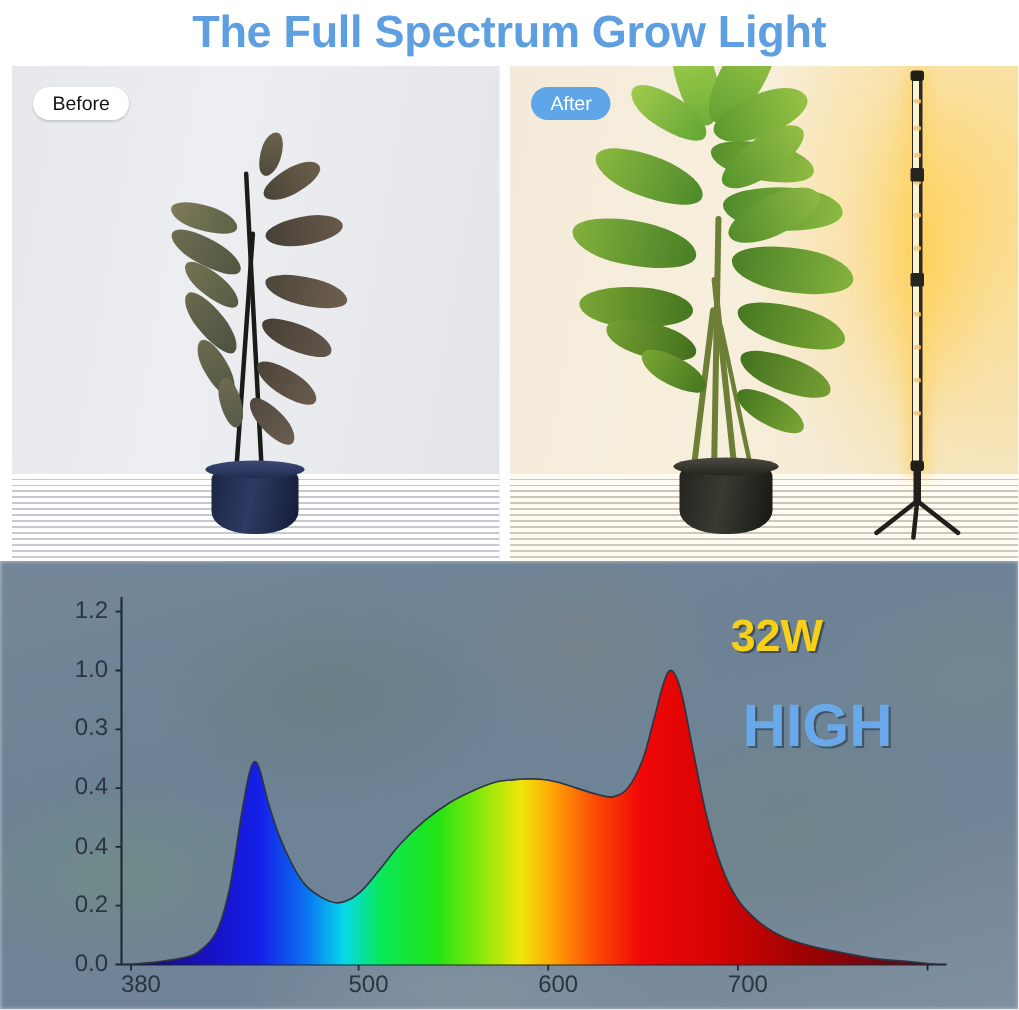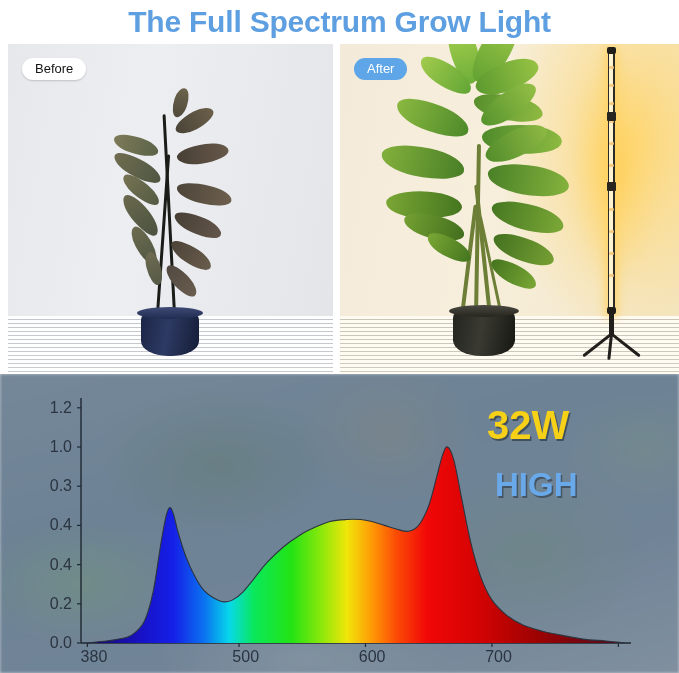--- a/index.html
+++ b/index.html
@@ -117,25 +117,25 @@
   .chart-svg { position:absolute; inset:0; }
 
   .ytick, .xtick {
     position:absolute; color:#2b3440; font-size:16px; line-height:13px; white-space:nowrap;
   }
   .ytick { text-align:right; width:28px; }
   .xtick { text-align:right; width:40px; }
 
   .badge { position:absolute; z-index:20; white-space:nowrap; }
   .badge-watt {
-    font-size:40px; font-weight:bold; color:#f7d117; line-height:34px;
+    font-size:30px; font-weight:bold; color:#f7d117; line-height:34px;
     text-shadow:1.5px 1.5px 0 rgba(30,38,48,.55);
   }
   .badge-line {
-    font-size:33px; font-weight:bold; color:#69a9e9; line-height:35px;
+    font-size:40px; font-weight:bold; color:#69a9e9; line-height:35px;
     text-shadow:1.5px 1.5px 0 rgba(30,40,52,.5);
   }
 </style>
 </head>
 <body>
 
 <div class="page">
 
   <div class="header">
     <div class="header-title">The Full Spectrum Grow Light</div>

